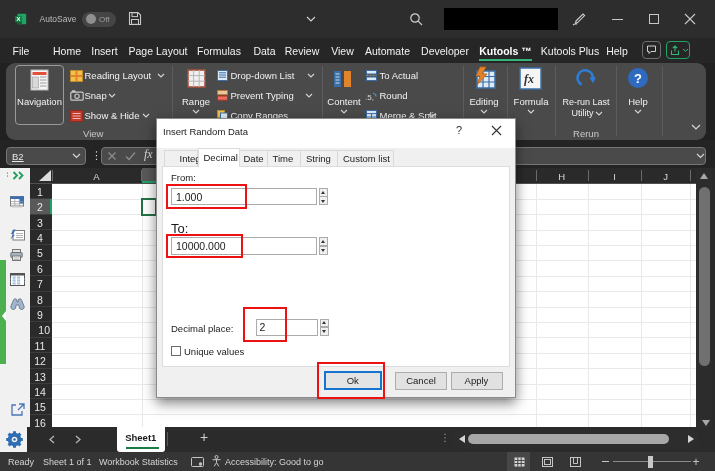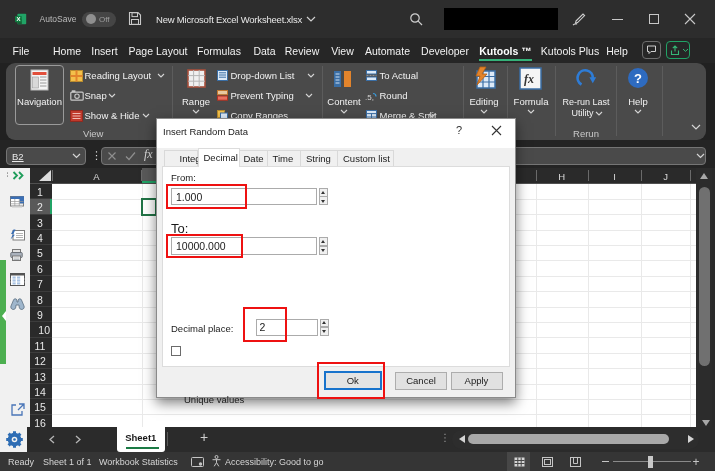--- a/index.html
+++ b/index.html
@@ -21,21 +21,20 @@
   </svg>
   <div class="abs txt" style="left:39.5px;top:14px;font-size:8.5px;color:#bdbdbd;">AutoSave</div>
   <div class="abs" style="left:82px;top:11.5px;width:34px;height:15px;background:#454545;border-radius:8px;"></div>
   <div class="abs" style="left:85.5px;top:14px;width:10px;height:10px;background:#8f8f8f;border-radius:50%;"></div>
   <div class="abs txt" style="left:99px;top:14.5px;font-size:8px;color:#9d9d9d;">Off</div>
   <svg class="abs" style="left:128px;top:11px;" width="14" height="15" viewBox="0 0 14 15">
     <path d="M1.5 1.5 h8.5 l2.5 2.5 v9.5 h-11 z" fill="none" stroke="#c9c9c9" stroke-width="1.1"></path>
     <rect x="4" y="1.8" width="5.5" height="3.8" fill="none" stroke="#c9c9c9" stroke-width="1"></rect>
     <rect x="3.5" y="8.5" width="7" height="4.8" fill="none" stroke="#c9c9c9" stroke-width="1"></rect>
   </svg>
-  <div class="abs txt" style="left:156px;top:13.5px;font-size:9.5px;letter-spacing:-0.2px;color:#e8e8e8;">New Microsoft Excel Worksheet.xlsx</div>
   <svg class="abs" style="left:306px;top:16px;" width="10" height="7" viewBox="0 0 10 7">
     <path d="M1 1 L5 5 L9 1" fill="none" stroke="#d0d0d0" stroke-width="1.2"></path>
   </svg>
   <svg class="abs" style="left:408px;top:11px;" width="16" height="16" viewBox="0 0 16 16">
     <circle cx="7" cy="7" r="4.2" fill="none" stroke="#cfcfcf" stroke-width="1.2"></circle>
     <path d="M10.2 10.2 L14 14" stroke="#cfcfcf" stroke-width="1.2"></path>
   </svg>
   <div class="abs" style="left:444px;top:7.5px;width:114px;height:22.5px;background:#000;"></div>
   <svg class="abs" style="left:570px;top:11px;" width="17" height="16" viewBox="0 0 17 16">
     <path d="M6 10 L13 3 L14.6 4.6 L7.6 11.6 L5.5 12.2 Z" fill="none" stroke="#cfcfcf" stroke-width="1.1"></path>
@@ -479,21 +478,21 @@
 <div class="abs txt" style="left:259.5px;top:321px;font-size:10.5px;color:#1a1a1a;">2</div>
 <div class="abs" style="left:319.5px;top:318.5px;width:9px;height:17px;">
   <div class="abs" style="left:0;top:0;width:9px;height:8.5px;background:#f0f0f0;border:1px solid #ababab;"></div>
   <div class="abs" style="left:0;top:8px;width:9px;height:9px;background:#f0f0f0;border:1px solid #ababab;"></div>
   <div class="abs" style="left:2px;top:2.5px;width:0;height:0;border-left:2.5px solid transparent;border-right:2.5px solid transparent;border-bottom:3.5px solid #333;"></div>
   <div class="abs" style="left:2px;top:11.5px;width:0;height:0;border-left:2.5px solid transparent;border-right:2.5px solid transparent;border-top:3.5px solid #333;"></div>
 </div>
 <div class="abs" style="left:243px;top:306.5px;width:43.5px;height:35px;border:2.5px solid #ee1111;"></div>
 
 <div class="abs" style="left:170.5px;top:346px;width:10px;height:10px;background:#fff;border:1px solid #6b6b6b;"></div>
-<div class="abs txt" style="left:184px;top:345.5px;font-size:9.5px;color:#1a1a1a;margin-top:48px;">Unique values</div>
+<div class="abs txt" style="left:184px;top:345.5px;font-size:9.5px;color:#1a1a1a;">Unique values</div>
 
 <div class="abs" style="left:324px;top:371px;width:57.5px;height:19px;background:#e4e4e4;border:2px solid #1873cc;"></div>
 <div class="abs txt" style="left:324px;top:374.5px;width:57.5px;text-align:center;font-size:9.5px;color:#1a1a1a;">Ok</div>
 <div class="abs" style="left:395px;top:371.5px;width:52px;height:18px;background:#e1e1e1;border:1px solid #adadad;"></div>
 <div class="abs txt" style="left:395px;top:375px;width:52px;text-align:center;font-size:9.5px;color:#1a1a1a;">Cancel</div>
 <div class="abs" style="left:450.5px;top:371.5px;width:52px;height:18px;background:#e1e1e1;border:1px solid #adadad;"></div>
 <div class="abs txt" style="left:450.5px;top:375px;width:52px;text-align:center;font-size:9.5px;color:#1a1a1a;">Apply</div>
 <div class="abs" style="left:317px;top:362px;width:68px;height:37px;border:2.5px solid #ee1111;"></div>
 
 </body></html>

